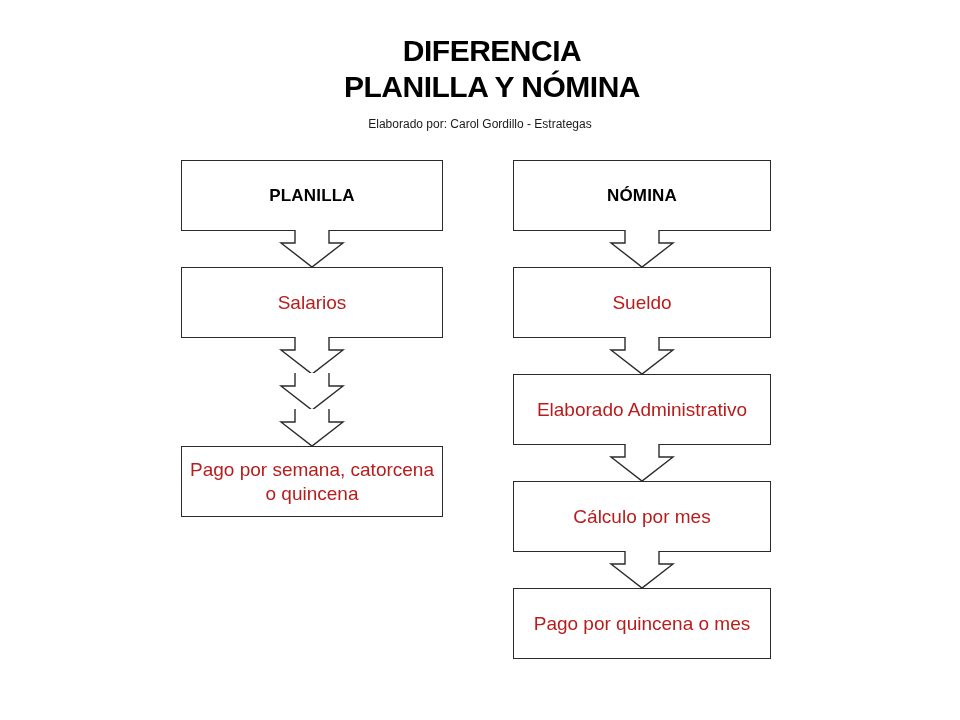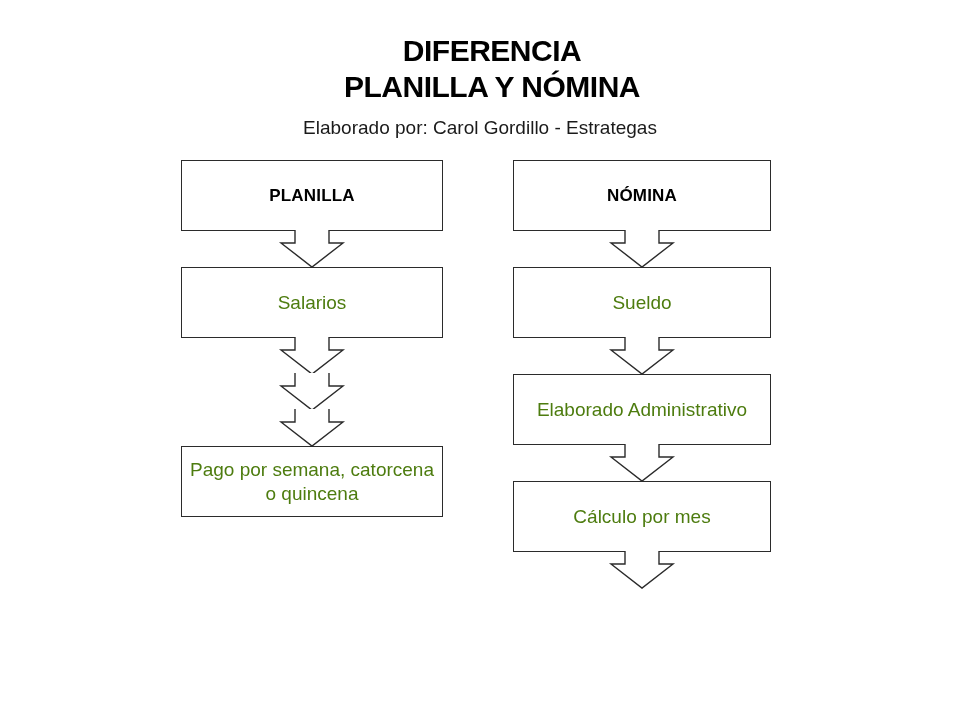--- a/index.html
+++ b/index.html
@@ -14,38 +14,38 @@
   .title-block{
     position:absolute;top:33px;left:12px;width:960px;
     text-align:center;color:#000000;
   }
   .title-line{
     font-size:30px;font-weight:700;line-height:36px;
     letter-spacing:-0.5px;color:#000000;
   }
   .subtitle{
     position:absolute;top:117px;left:0;width:960px;
-    text-align:center;font-size:19px;color:#1a1a1a;
+    text-align:center;font-size:12px;color:#1a1a1a;
   }
 
   .column{
     position:absolute;top:160px;
     display:flex;flex-direction:column;align-items:flex-start;
   }
   .col-left{left:181px;width:262px;}
   .col-right{left:513px;width:258px;}
 
   .box{
     box-sizing:border-box;
     width:100%;height:71px;
     border:1px solid #2b2b2b;
     background:#ffffff;
     display:flex;align-items:center;justify-content:center;
     text-align:center;
-    font-size:19px;color:#4d7c0f;
+    font-size:19px;color:#b91c1c;
     padding:2px 8px;
     line-height:1.25;
   }
   .header-box{
     font-weight:700;font-size:17px;color:#000000;
     letter-spacing:0.2px;
   }
 
   .arrow-wrap{
     position:relative;
@@ -121,15 +121,16 @@
           <path d="M45,0 L45,13 L31,13 L62,37 L93,13 L79,13 L79,0" fill="#ffffff" stroke="#2b2b2b" stroke-width="1.4" stroke-linejoin="miter"></path>
         </svg>
     </div>
     <div class="box">Cálculo por mes</div>
 
     <div class="arrow-wrap">
       <svg viewBox="0 0 124 39" width="124" height="39">
           <path d="M45,0 L45,13 L31,13 L62,37 L93,13 L79,13 L79,0" fill="#ffffff" stroke="#2b2b2b" stroke-width="1.4" stroke-linejoin="miter"></path>
         </svg>
     </div>
+    <div class="box">Pago por quincena o mes</div>
   </div>
 
 </div>
 
 </body></html>

